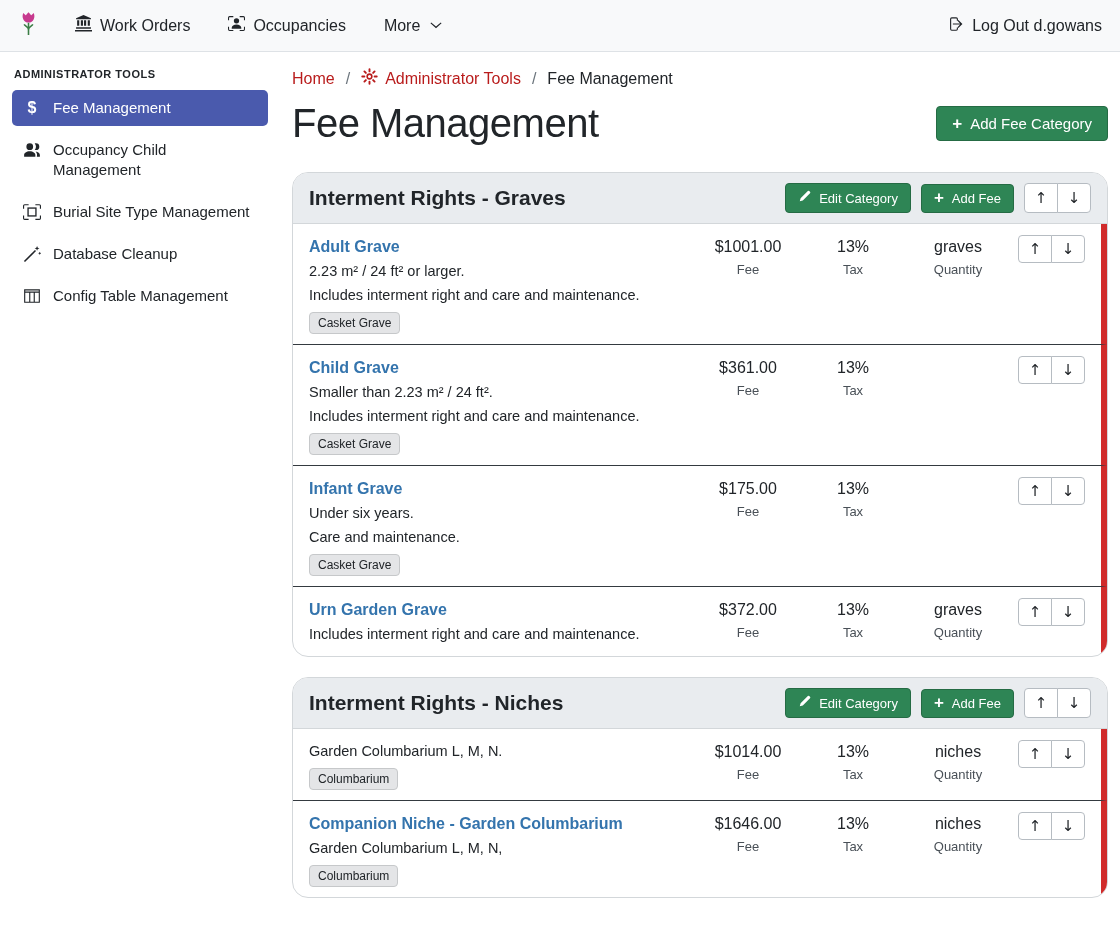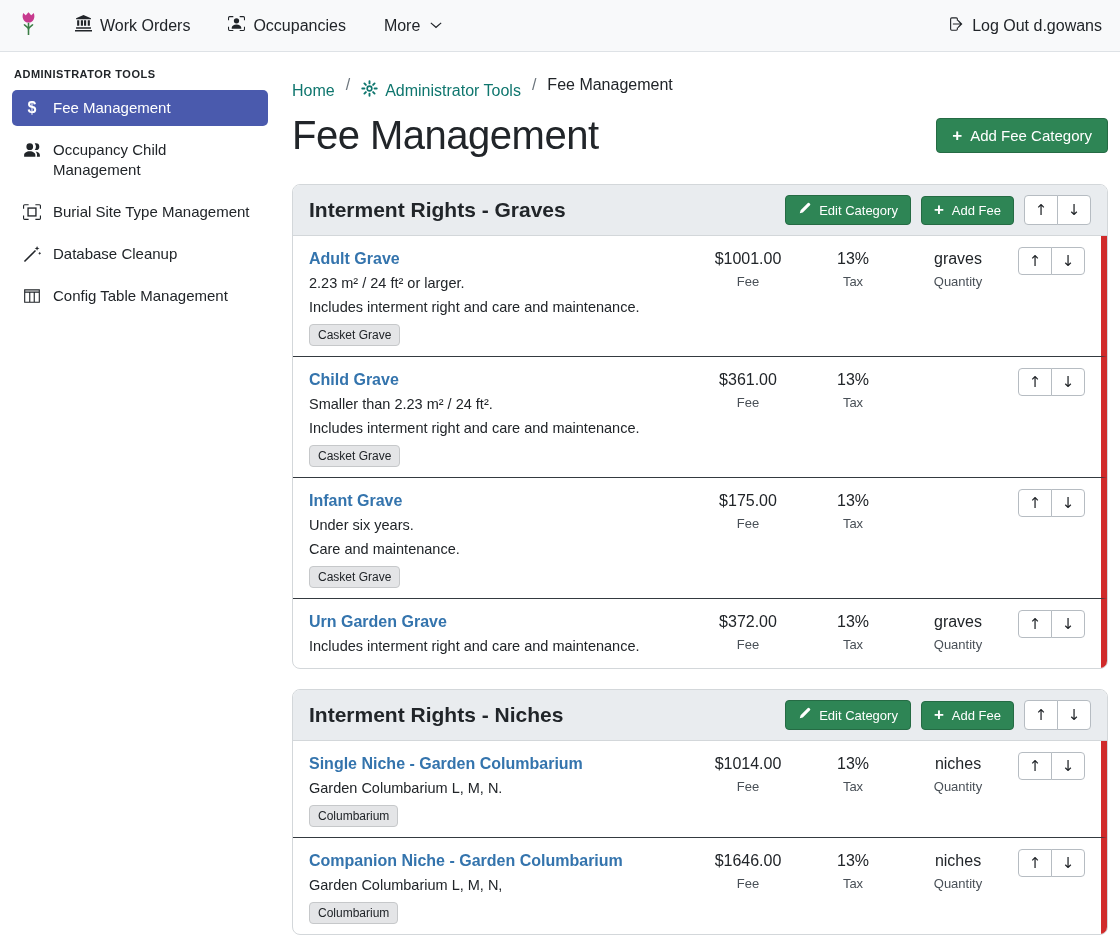--- a/index.html
+++ b/index.html
@@ -38,38 +38,38 @@
     font-size: 15px; line-height: 20px; margin-bottom: 6px; color: #212529;
   }
   .side-item .icn { width: 20px; flex-shrink: 0; display: flex; justify-content: center; margin-top: 1px; }
   .side-item.active { background: #4a5aad; color: #fff; }
   .dollar-glyph { font-weight: 700; font-size: 16px; line-height: 18px; }
 
   .main { flex: 1; min-width: 0; padding: 10px 12px 0; }
 
   
   .breadcrumb { display: flex; align-items: center; gap: 11px; font-size: 16px; margin: 6px 0 12px; }
-  .breadcrumb .bc-link { color: #0f766e; display: flex; align-items: center; gap: 7px; margin-top: 12px; }
+  .breadcrumb .bc-link { color: #b91c1c; display: flex; align-items: center; gap: 7px; }
   .breadcrumb .sep { color: #6c757d; }
   .breadcrumb .current { color: #212529; }
 
   
   .page-head { display: flex; justify-content: space-between; align-items: center; margin: 0 0 26px; }
   .page-title { font-size: 40px; font-weight: 400; letter-spacing: -.5px; color: #212529; }
 
   .btn-green {
     background: #2e8555; color: #fff; border: 1px solid #256b44;
     border-radius: 4px; display: inline-flex; align-items: center; gap: 8px;
   }
   .btn-lg { padding: 8px 15px; font-size: 15px; }
   .btn-sm { padding: 6px 12px; font-size: 13px; }
   .plus-icon { font-size: 17px; font-weight: 700; line-height: 14px; }
 
   
-  .card { border: 1px solid #d3d7da; border-radius: 8px; margin-bottom: 20px; overflow: hidden; background: #fff; }
+  .card { border: 1px solid #d3d7da; border-radius: 16px; margin-bottom: 20px; overflow: hidden; background: #fff; }
   .card-header {
     background: #e9ecef; border-bottom: 1px solid #d3d7da;
     padding: 10px 16px; display: flex; align-items: center; justify-content: space-between;
   }
   .card-title { font-size: 21px; font-weight: 600; }
   .header-actions { display: flex; align-items: center; gap: 10px; }
 
   .btn-group { display: inline-flex; }
   .btn-arrow {
     width: 34px; height: 28px; background: #fff; border: 1px solid #b6bcc2;
@@ -381,21 +381,20 @@
           <div class="btn-group">
             <button class="btn-arrow">↑</button>
             <button class="btn-arrow">↓</button>
           </div>
         </div>
       </header>
       <div class="card-body">
 
         <div class="fee-row">
           <div class="fee-main">
-            <a href="#" class="fee-name">Single Niche - Garden Columbarium</a>
             <div class="fee-desc">Garden Columbarium L, M, N.</div>
             <div class="tag-wrap"><span class="tag">Columbarium</span></div>
           </div>
           <div class="num-col">
             <div class="num-val">$1014.00</div>
             <div class="num-lab">Fee</div>
           </div>
           <div class="num-col">
             <div class="num-val">13%</div>
             <div class="num-lab">Tax</div>

